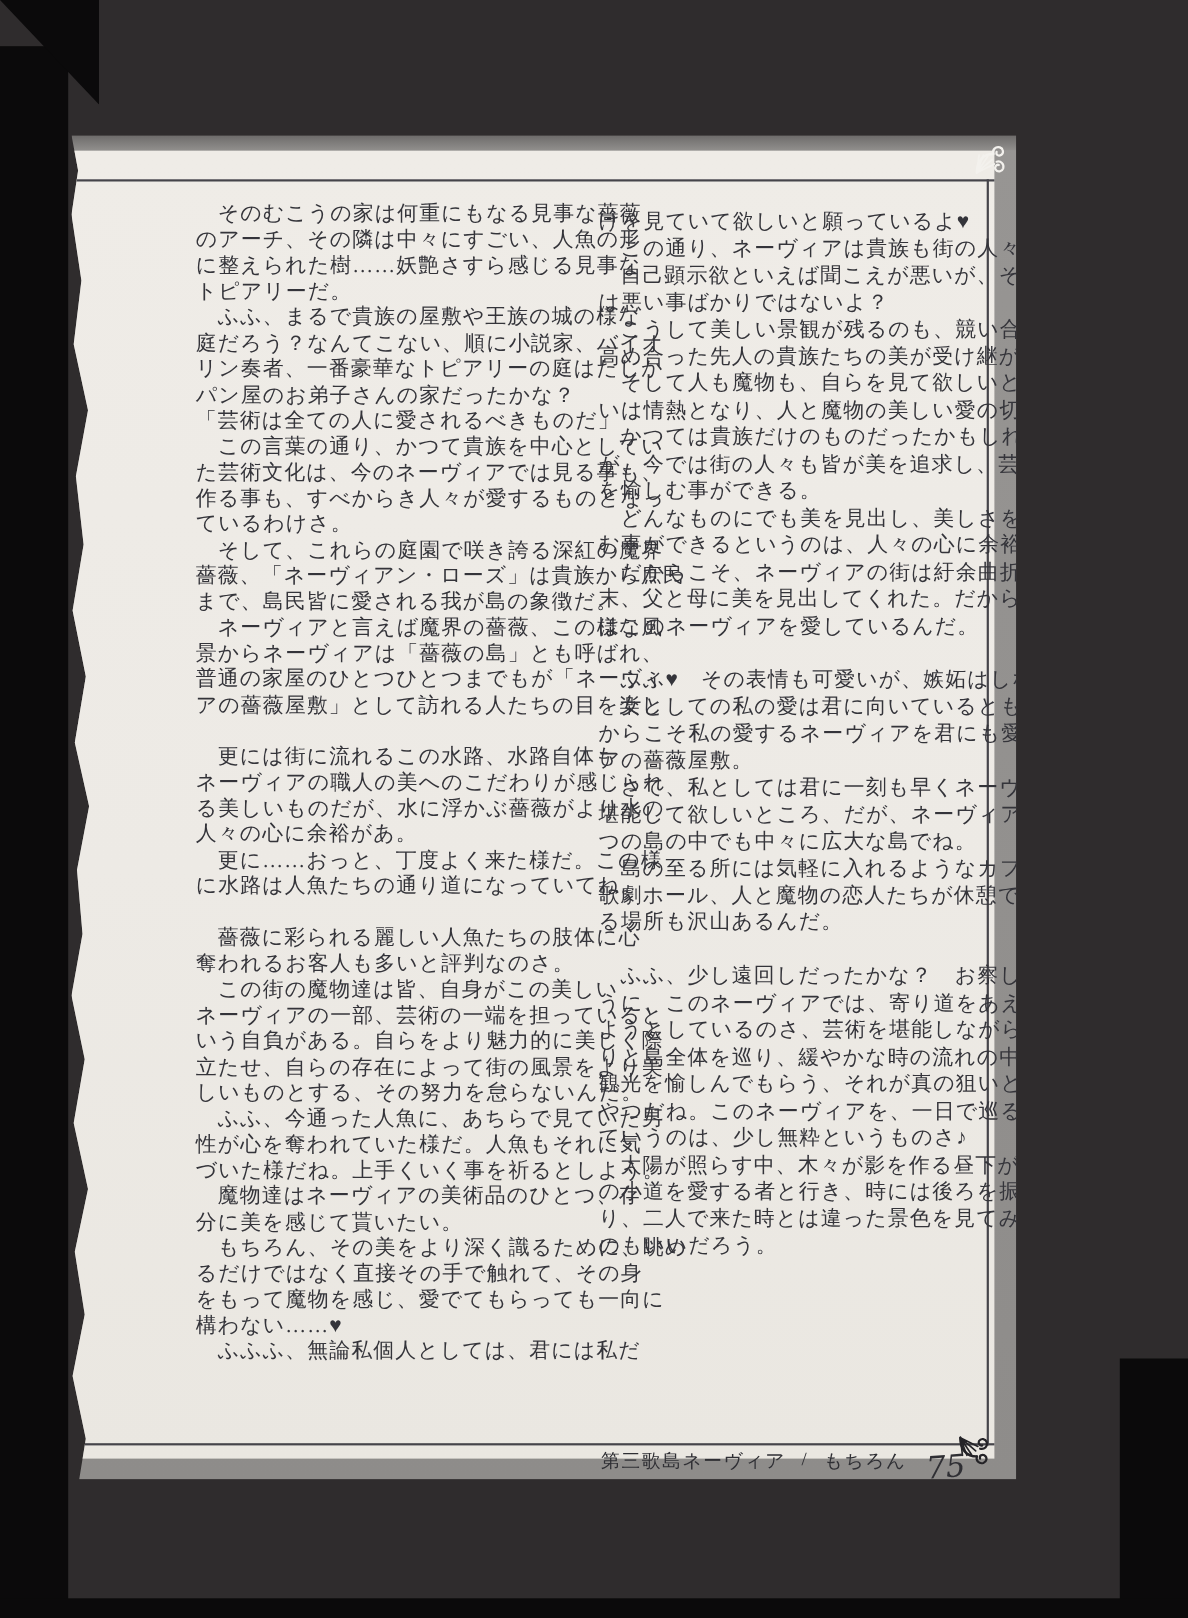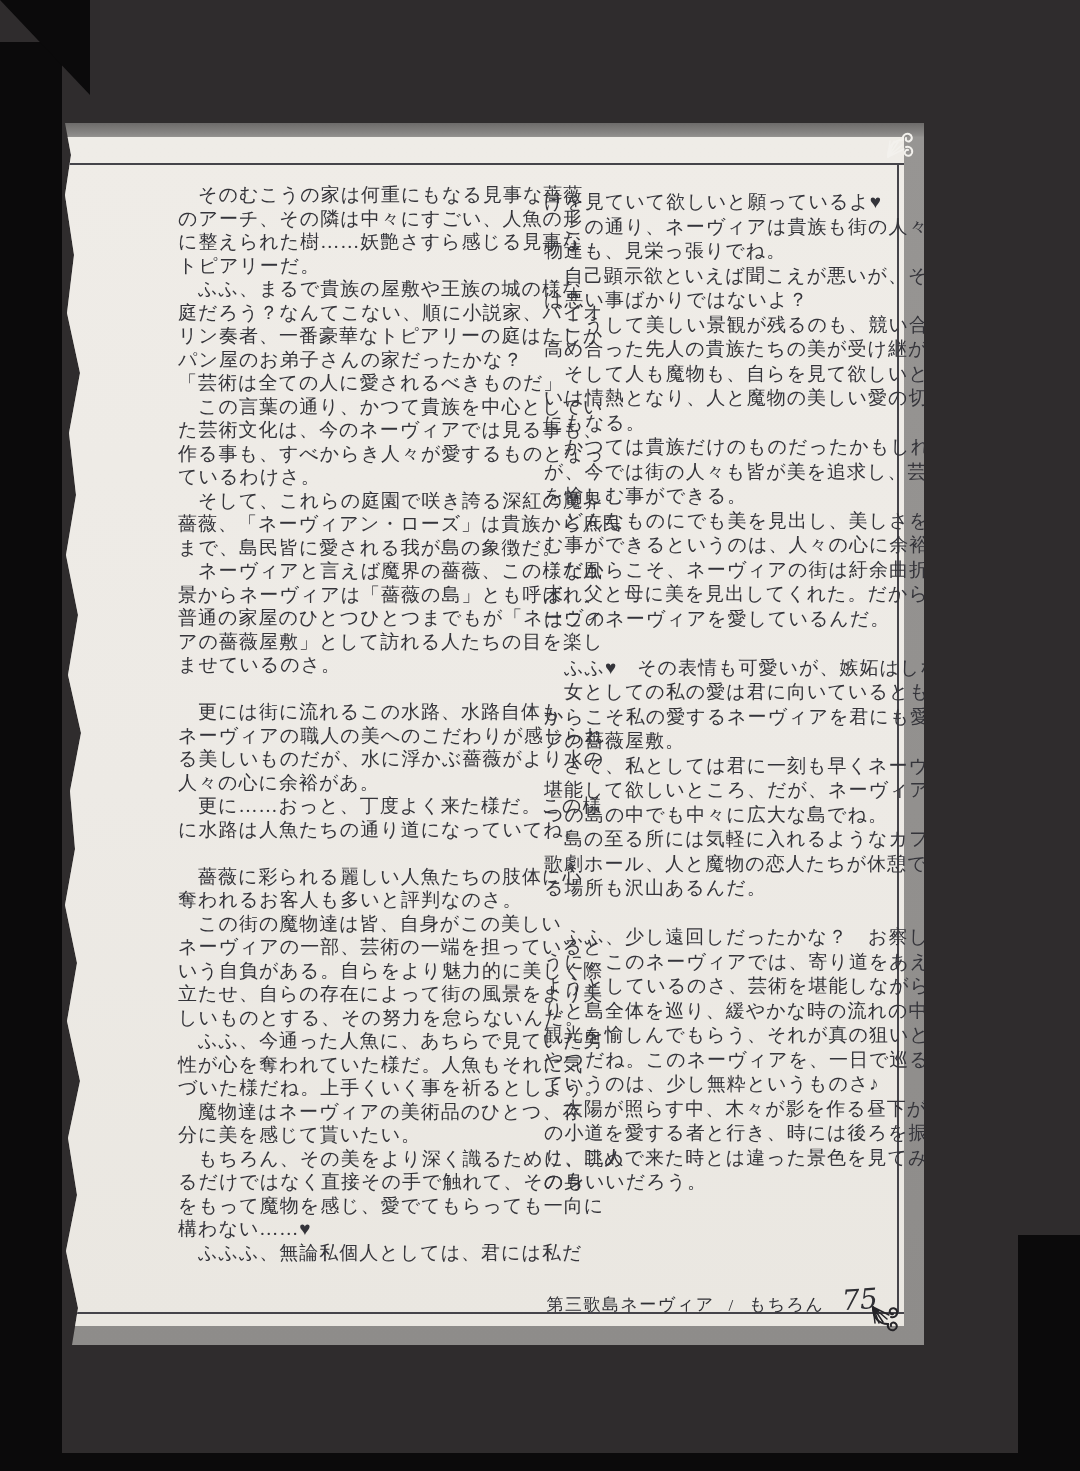--- a/index.html
+++ b/index.html
@@ -43,22 +43,22 @@
   .ornament svg{display:block;width:100%;height:100%;}
   
   .columns{position:absolute;left:116px;top:46px;display:flex;gap:26px;}
   .col{width:340px;color:#34343a;font-size:19px;letter-spacing:1px;}
   .col .line{white-space:nowrap;overflow:visible;}
   .col-left .line{height:23.5px;line-height:23.5px;}
   .col-right .line{height:24.5px;line-height:24.5px;}
   .col-right{padding-top:7px;}
   
   .footer{
-    position:absolute;right:26px;top:1146px;
-    display:flex;align-items:flex-end;color:#2f2f34;
+    position:absolute;right:26px;top:1180px;
+    display:flex;align-items:flex-start;color:#2f2f34;
     font-size:17px;letter-spacing:1.5px;
   }
   .f-sep{margin:0 14px;}
   .f-page{
     font-size:28px;font-style:italic;letter-spacing:0;
     margin-left:18px;font-family:"DejaVu Serif","Liberation Serif",serif;
     transform:rotate(-4deg);
   }
 </style>
 </head>
@@ -113,21 +113,20 @@
             <div class="line">た芸術文化は、今のネーヴィアでは見る事も、</div>
             <div class="line">作る事も、すべからき人々が愛するものとなっ</div>
             <div class="line">ているわけさ。</div>
             <div class="line">　そして、これらの庭園で咲き誇る深紅の魔界</div>
             <div class="line">薔薇、「ネーヴィアン・ローズ」は貴族から庶民</div>
             <div class="line">まで、島民皆に愛される我が島の象徴だ。</div>
             <div class="line">　ネーヴィアと言えば魔界の薔薇、この様な風</div>
             <div class="line">景からネーヴィアは「薔薇の島」とも呼ばれ、</div>
             <div class="line">普通の家屋のひとつひとつまでもが「ネーヴィ</div>
             <div class="line">アの薔薇屋敷」として訪れる人たちの目を楽し</div>
-            <div class="line">ませているのさ。</div>
             <div class="line">&nbsp;</div>
             <div class="line">　更には街に流れるこの水路、水路自体も</div>
             <div class="line">ネーヴィアの職人の美へのこだわりが感じられ</div>
             <div class="line">る美しいものだが、水に浮かぶ薔薇がより水の</div>
             <div class="line">人々の心に余裕があ。</div>
             <div class="line">　更に……おっと、丁度よく来た様だ。この様</div>
             <div class="line">に水路は人魚たちの通り道になっていてね。</div>
             <div class="line">&nbsp;</div>
             <div class="line">　薔薇に彩られる麗しい人魚たちの肢体に心</div>
             <div class="line">奪われるお客人も多いと評判なのさ。</div>
@@ -143,28 +142,26 @@
             <div class="line">分に美を感じて貰いたい。</div>
             <div class="line">　もちろん、その美をより深く識るために、眺め</div>
             <div class="line">るだけではなく直接その手で触れて、その身</div>
             <div class="line">をもって魔物を感じ、愛でてもらっても一向に</div>
             <div class="line">構わない……♥</div>
             <div class="line">　ふふふ、無論私個人としては、君には私だ</div>
           </div>
         <div class="col col-right" id="col-right">
             <div class="line">けを見ていて欲しいと願っているよ♥</div>
             <div class="line">　この通り、ネーヴィアは貴族も街の人々も魔</div>
-            <div class="line">物達も、見栄っ張りでね。</div>
             <div class="line">　自己顕示欲といえば聞こえが悪いが、それ</div>
             <div class="line">は悪い事ばかりではないよ？</div>
             <div class="line">　こうして美しい景観が残るのも、競い合い、</div>
             <div class="line">高め合った先人の貴族たちの美が受け継が</div>
             <div class="line">　そして人も魔物も、自らを見て欲しいという想</div>
             <div class="line">いは情熱となり、人と魔物の美しい愛の切欠</div>
-            <div class="line">にもなる。</div>
             <div class="line">　かつては貴族だけのものだったかもしれない</div>
             <div class="line">が、今では街の人々も皆が美を追求し、芸術</div>
             <div class="line">を愉しむ事ができる。</div>
             <div class="line">　どんなものにでも美を見出し、美しさを愉し</div>
             <div class="line">む事ができるというのは、人々の心に余裕があ</div>
             <div class="line">　だからこそ、ネーヴィアの街は紆余曲折の</div>
             <div class="line">末、父と母に美を見出してくれた。だから、私</div>
             <div class="line">はこのネーヴィアを愛しているんだ。</div>
             <div class="line">&nbsp;</div>
             <div class="line">　ふふ♥　その表情も可愛いが、嫉妬はしない</div>

